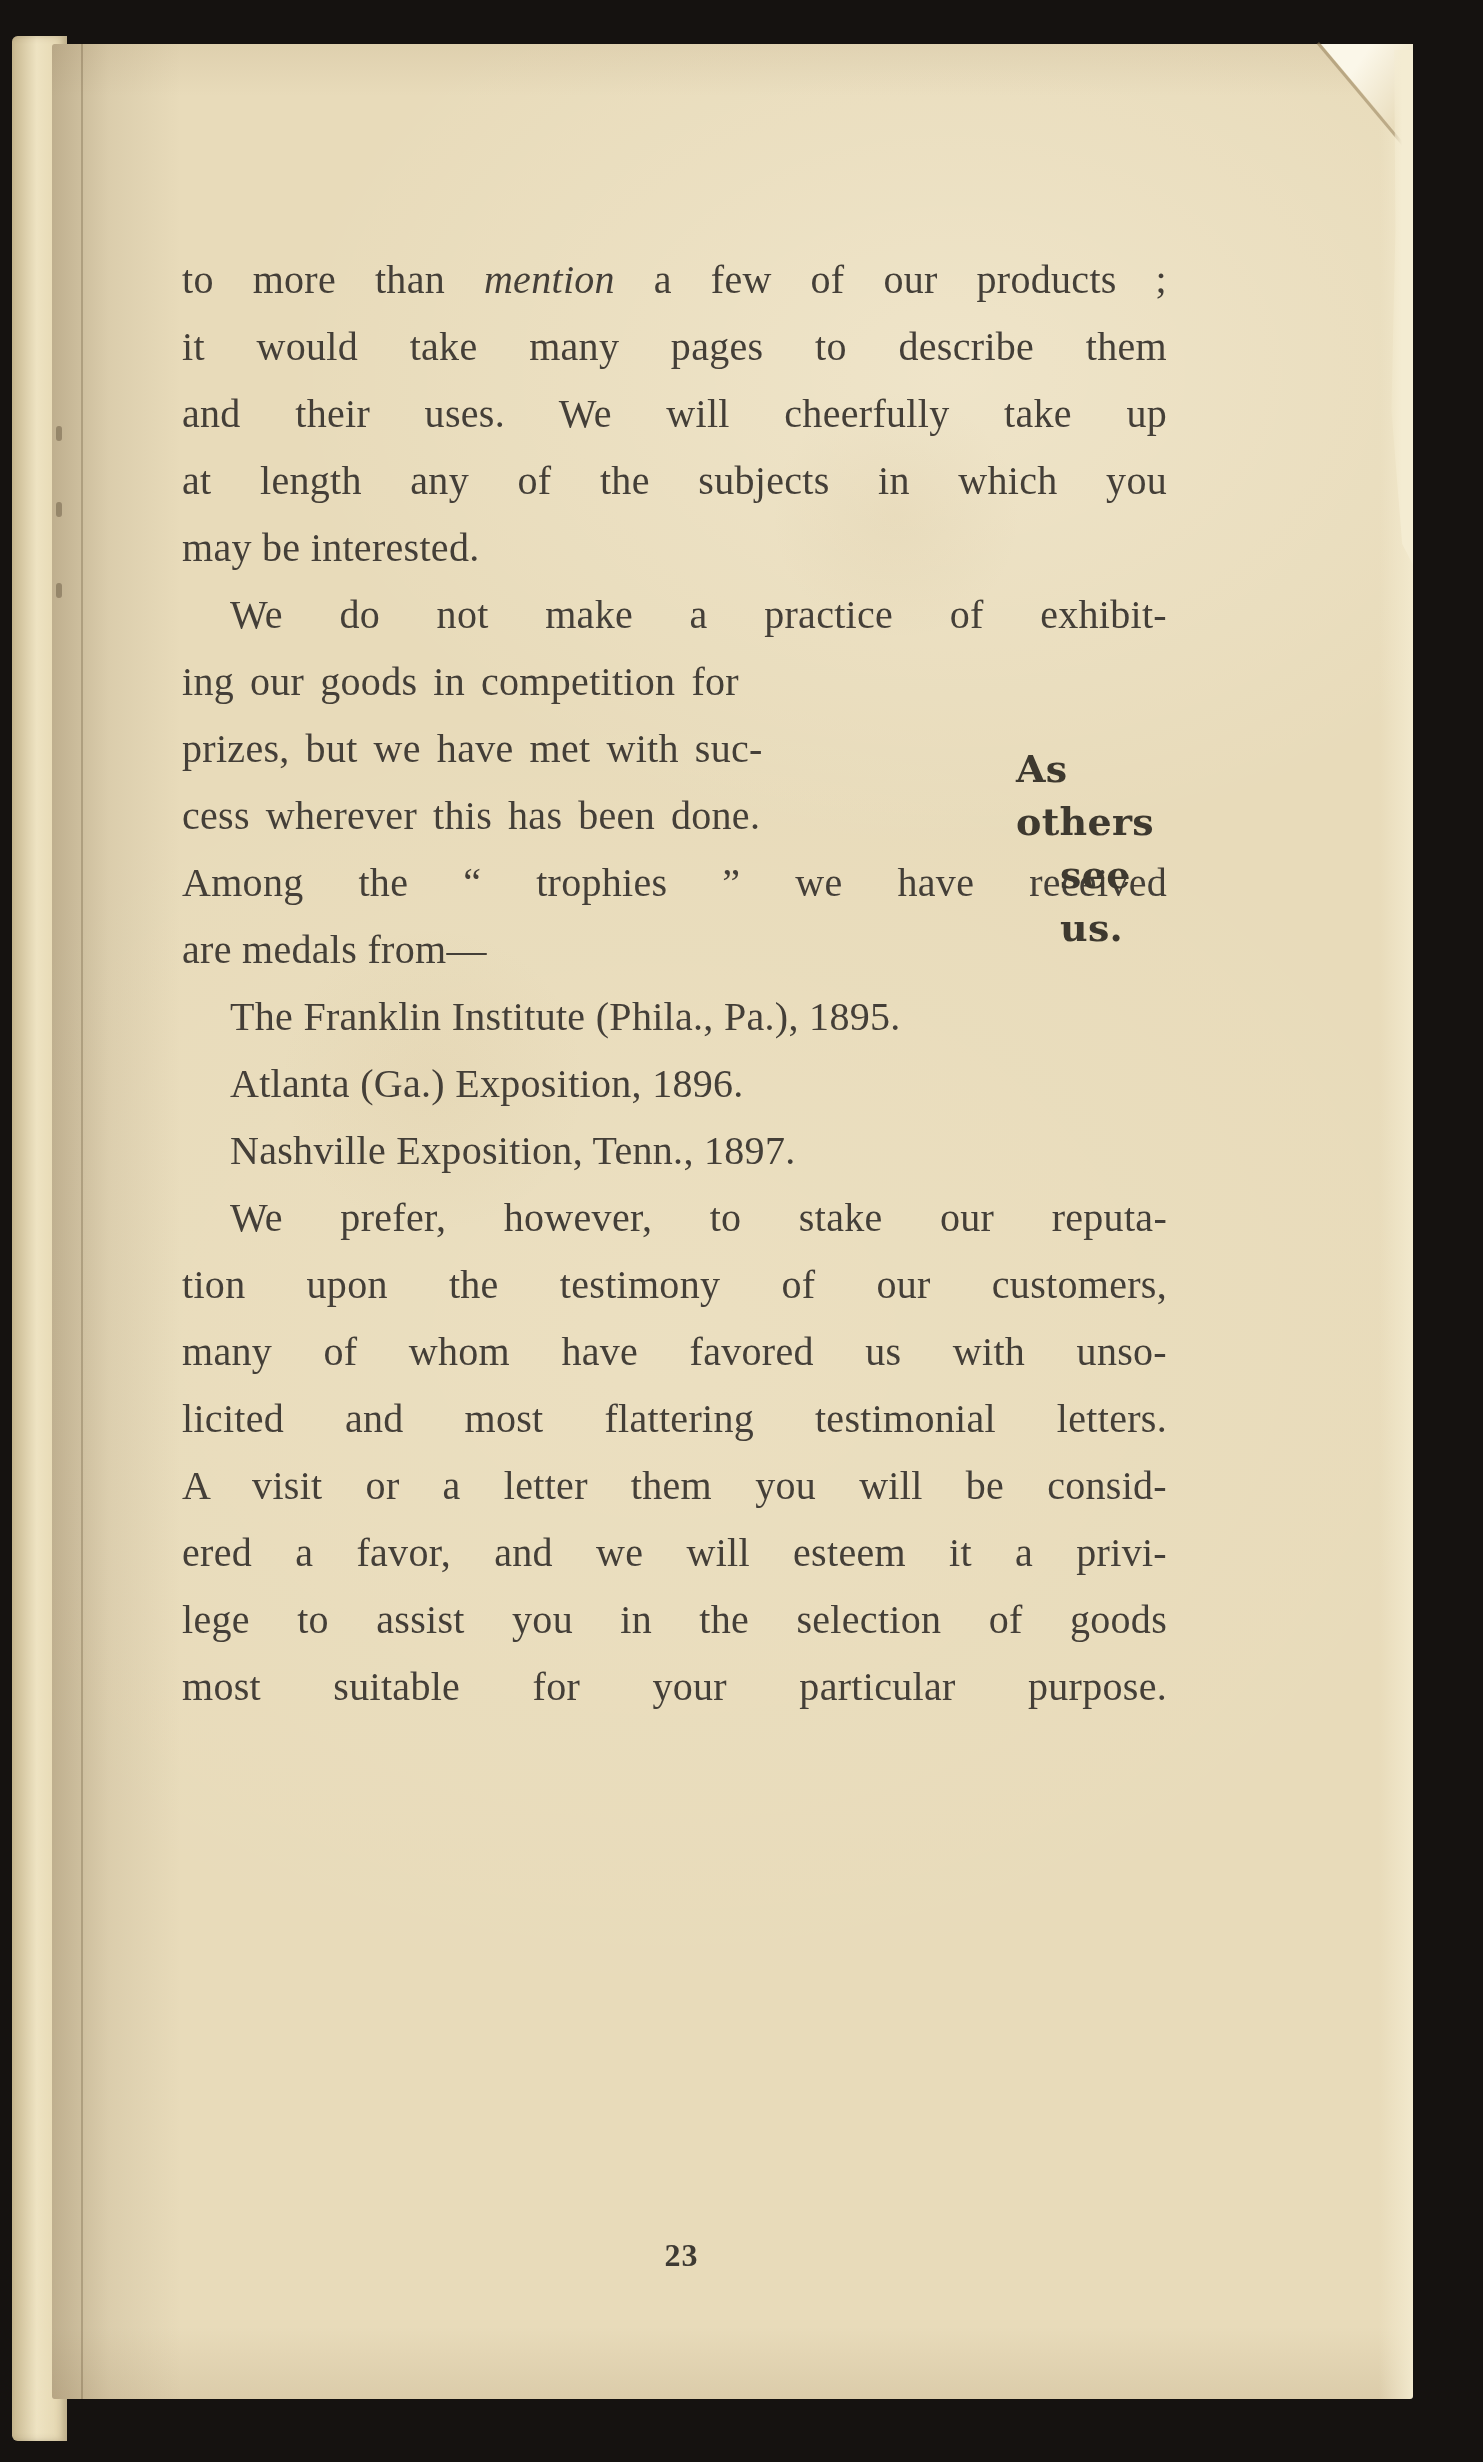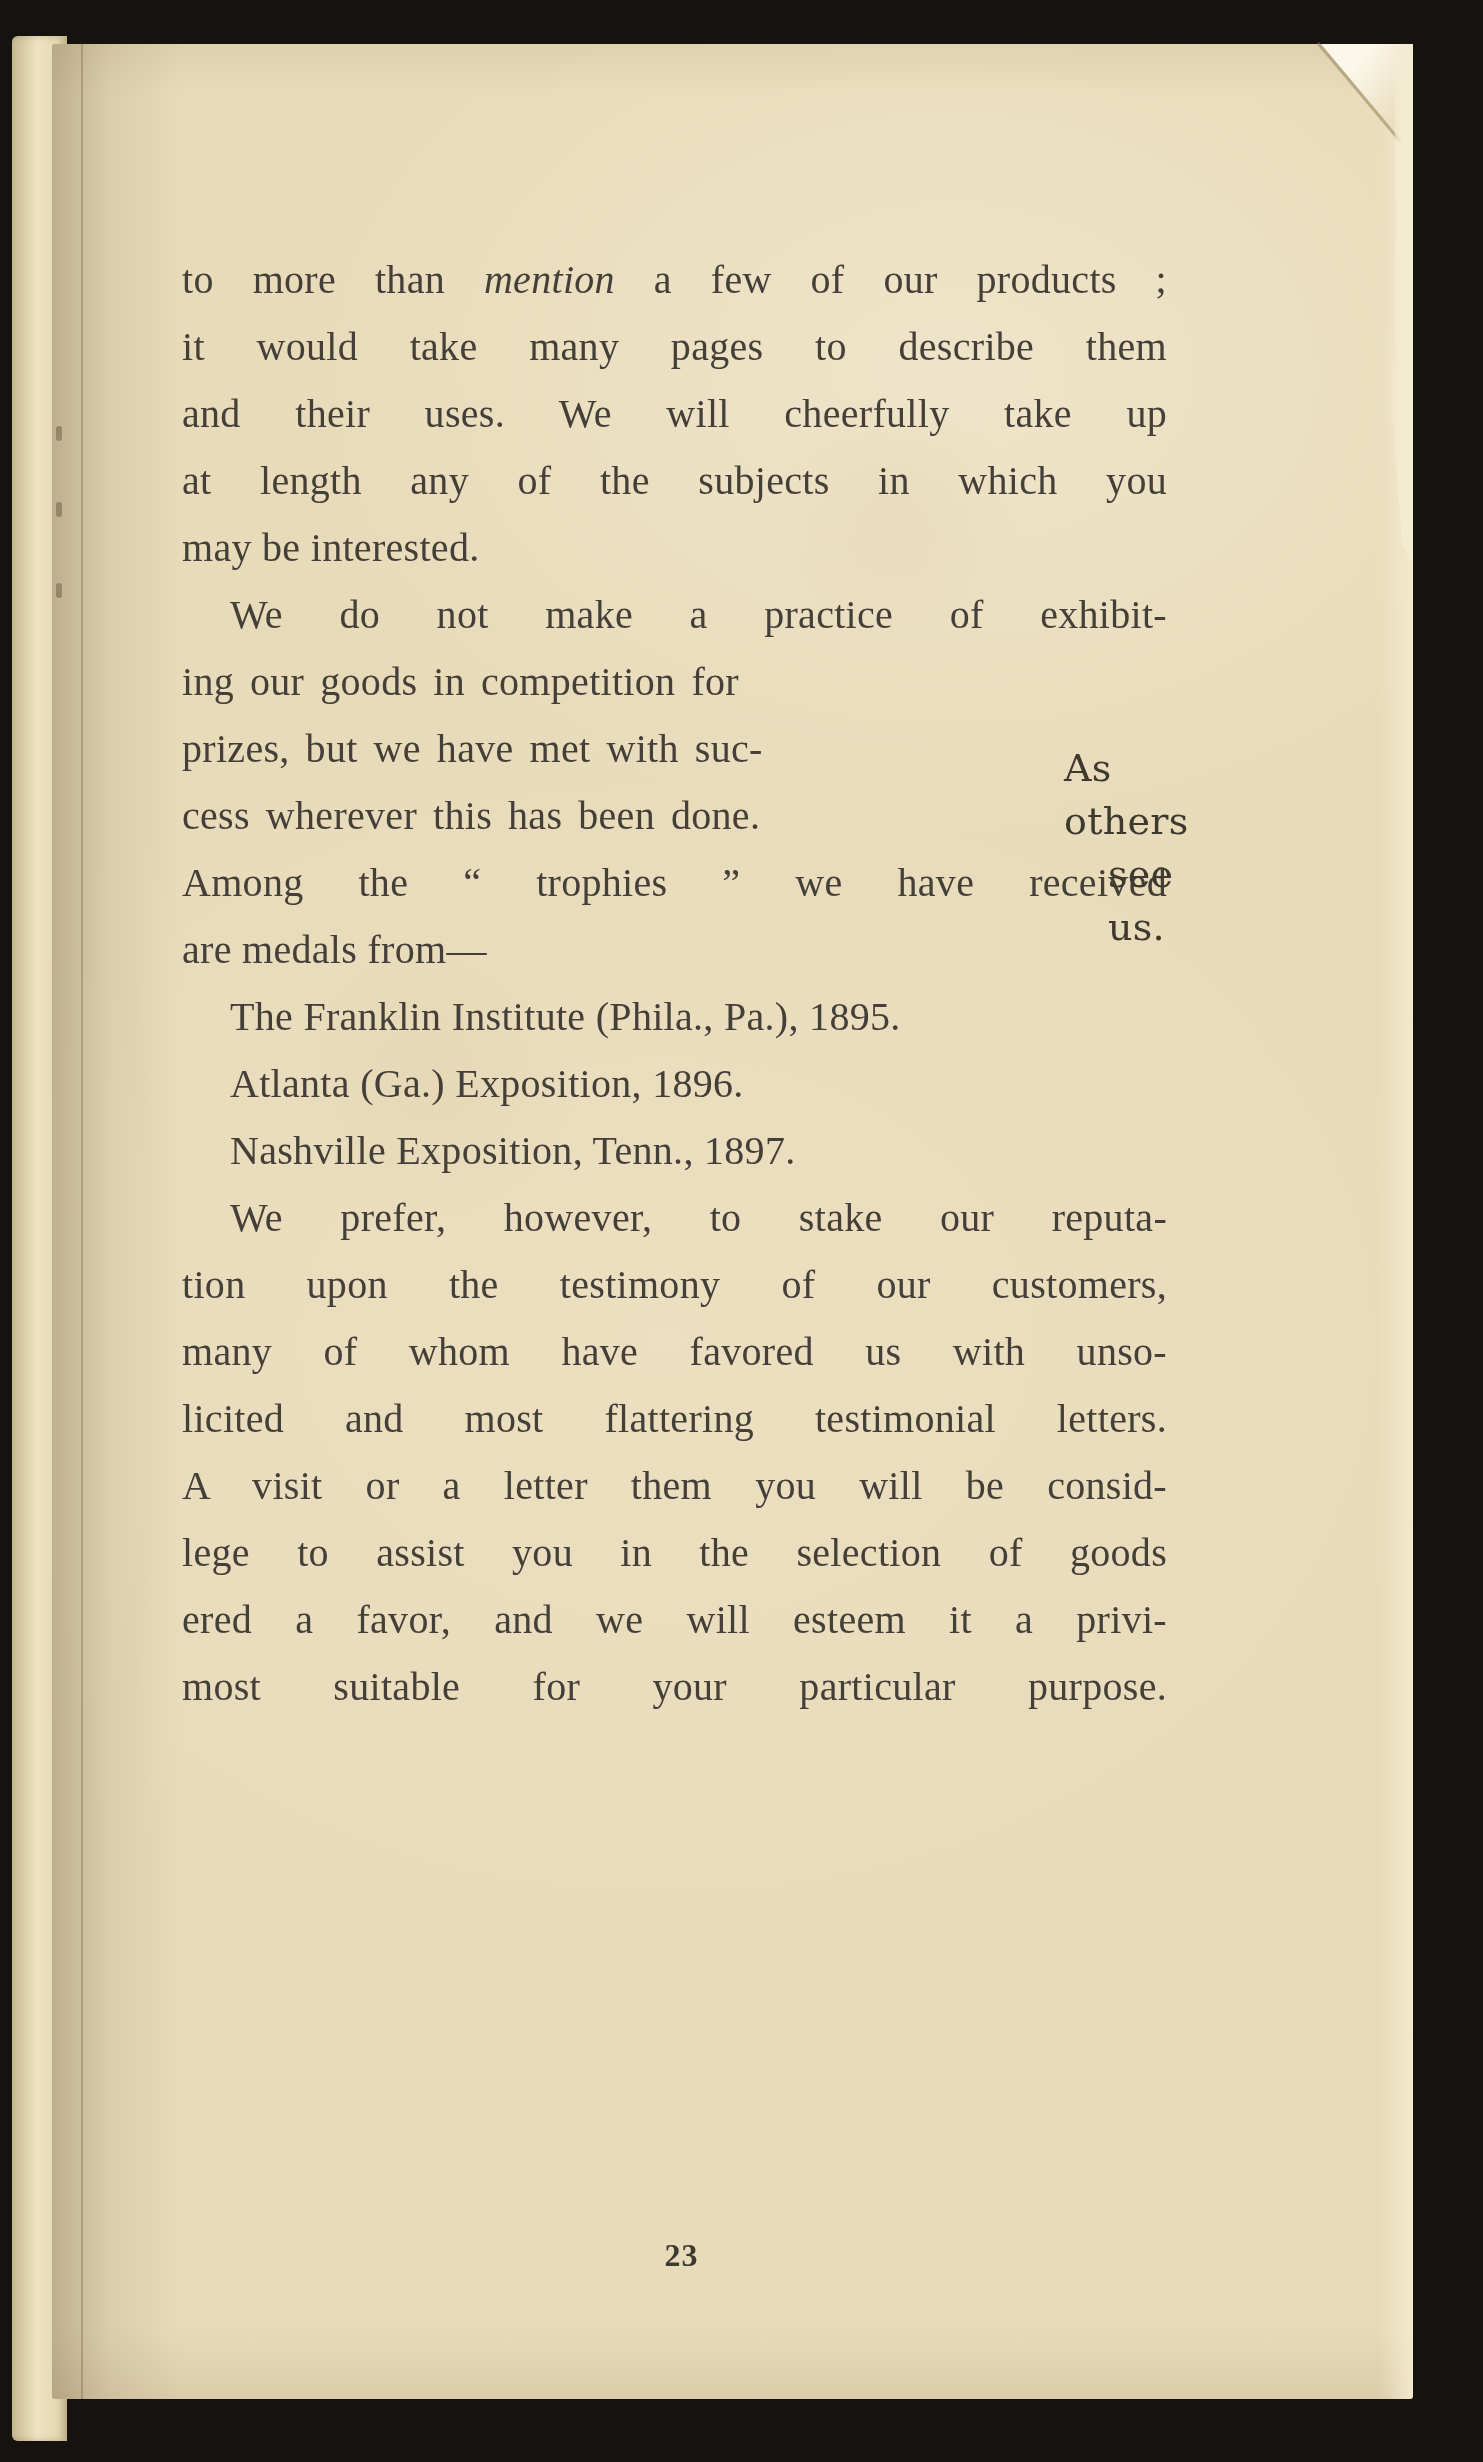--- a/index.html
+++ b/index.html
@@ -63,23 +63,23 @@
     color:#443f38; letter-spacing:0.3px;
   }
   .para { margin:0; }
   .line { min-height:67px; }
   .j { text-align:justify; text-align-last:justify; }
   .indent { text-indent:48px; }
   .narrow { word-spacing:5.7px; }
   .it { font-style:italic; }
 
   .side-note {
-    position:absolute; left:882px; top:496px;
+    position:absolute; left:834px; top:496px;
     font-family:"DejaVu Serif",serif;
-    font-weight:normal; font-size:38px; line-height:53px;
+    font-weight:bold; font-size:38px; line-height:53px;
     color:#3e392f;
   }
   .side-note .sn2 { margin-left:44px; }
 
   .page-number {
     position:absolute; left:7px; top:1976px; width:100%;
     text-align:center; font-size:32px; font-weight:bold;
     color:#3e3a33; letter-spacing:1px;
   }
 </style>
@@ -124,22 +124,22 @@
         <div class="line indent">Atlanta (Ga.) Exposition, 1896.</div>
         <div class="line indent">Nashville Exposition, Tenn., 1897.</div>
       </div>
 
       <div class="para">
         <div class="line j indent">We prefer, however, to stake our reputa-</div>
         <div class="line j">tion upon the testimony of our customers,</div>
         <div class="line j">many of whom have favored us with unso-</div>
         <div class="line j">licited and most flattering testimonial letters.</div>
         <div class="line j">A visit or a letter them you will be consid-</div>
+        <div class="line j">ered a favor, and we will esteem it a privi-</div>
         <div class="line j">lege to assist you in the selection of goods</div>
-        <div class="line j">ered a favor, and we will esteem it a privi-</div>
         <div class="line j">most suitable for your particular purpose.</div>
       </div>
 
       <div class="side-note">
         <div>As others</div>
         <div class="sn2">see us.</div>
       </div>
 
       <div class="page-number">23</div>
 

